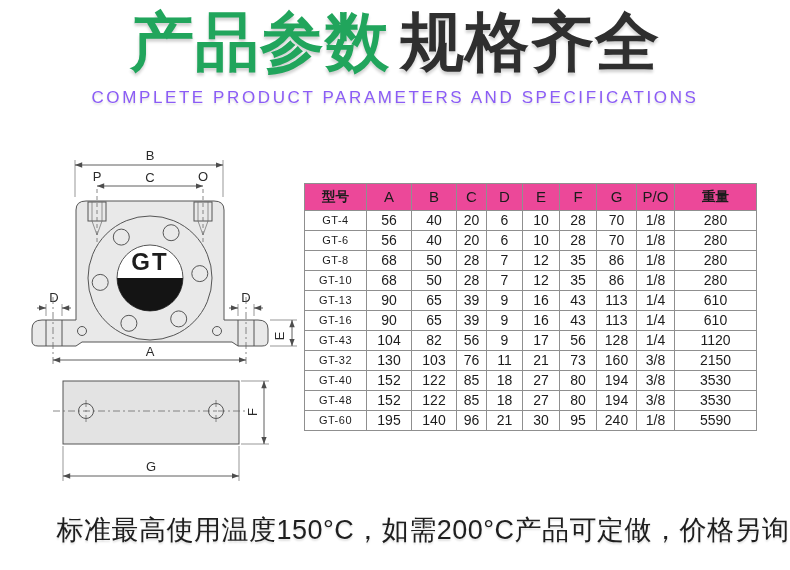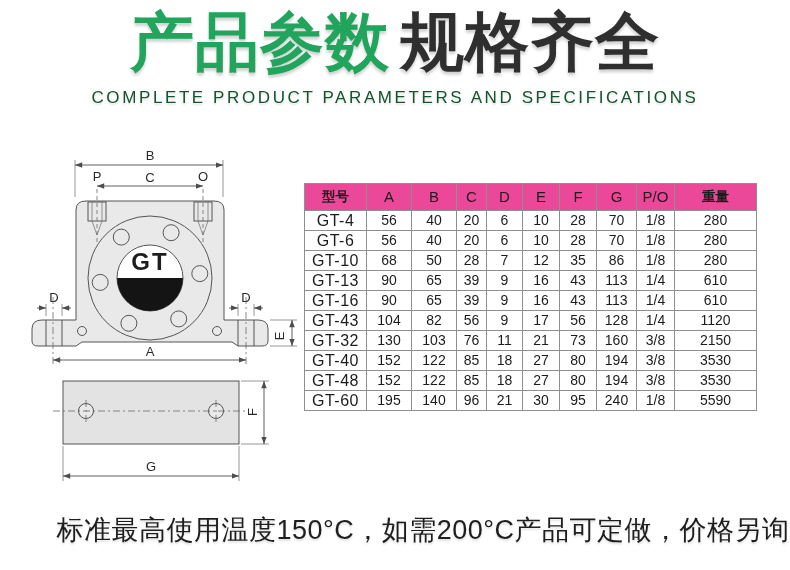--- a/index.html
+++ b/index.html
@@ -6,35 +6,35 @@
   #page{position:relative;width:790px;height:570px;background:#ffffff;overflow:hidden;
         font-family:"Liberation Sans","DejaVu Sans",sans-serif;}
 
   
   .title-wrap{position:absolute;top:12px;left:0;width:790px;text-align:center;
               font-size:64px;font-weight:700;letter-spacing:1px;line-height:60px;
               text-shadow:0 3px 3px rgba(0,0,0,0.18);white-space:nowrap;}
   .title-green{color:#21a55c;}
   .title-dark{color:#2f2f2f;margin-left:10px;}
   .subtitle{position:absolute;top:88px;left:0;width:790px;text-align:center;
-            font-size:17px;font-weight:500;letter-spacing:2.6px;color:#14532d;
+            font-size:17px;font-weight:500;letter-spacing:2.6px;color:#8b5cf6;
             text-shadow:0 2px 2px rgba(0,0,0,0.12);}
 
   
   .diagram{position:absolute;left:5px;top:148px;}
 
   
   .spec-table-wrap{position:absolute;left:304px;top:183px;width:454px;}
   table.spec{border-collapse:collapse;table-layout:fixed;width:452px;}
   table.spec th,table.spec td{border:1px solid #8f8f8f;text-align:center;padding:0;
       color:#1c1c1c;font-size:14px;line-height:19px;height:19px;overflow:hidden;}
   table.spec thead th{background:#ec4899;height:26px;line-height:26px;font-weight:400;font-size:15px;}
   table.spec thead th:first-child,table.spec thead th:last-child{font-weight:700;font-size:13.5px;}
   table.spec tbody td{background:#ffffff;}
-  table.spec tbody td:first-child{font-size:16px;letter-spacing:0.5px;}
+  table.spec tbody td:first-child{font-size:11px;letter-spacing:0.5px;}
 
   
   .footer-note{position:absolute;top:512px;left:0;width:790px;text-align:center;
                font-size:27px;color:#1e1e1e;letter-spacing:0.5px;
                text-shadow:0 2px 2px rgba(0,0,0,0.12);white-space:nowrap;margin-left:28px;}
 
   
   .body-fill{fill:#e9e9e9;stroke:#555;stroke-width:1;}
   .ln{stroke:#555;stroke-width:1;fill:none;}
   .thin{stroke:#6a6a6a;stroke-width:0.7;fill:none;}
@@ -197,20 +197,32 @@
             <td>40</td>
             <td>20</td>
             <td>6</td>
             <td>10</td>
             <td>28</td>
             <td>70</td>
             <td>1/8</td>
             <td>280</td>
           </tr>
           <tr>
+            <td>GT-8</td>
+            <td>68</td>
+            <td>50</td>
+            <td>28</td>
+            <td>7</td>
+            <td>12</td>
+            <td>35</td>
+            <td>86</td>
+            <td>1/8</td>
+            <td>280</td>
+          </tr>
+          <tr>
             <td>GT-10</td>
             <td>68</td>
             <td>50</td>
             <td>28</td>
             <td>7</td>
             <td>12</td>
             <td>35</td>
             <td>86</td>
             <td>1/8</td>
             <td>280</td>

